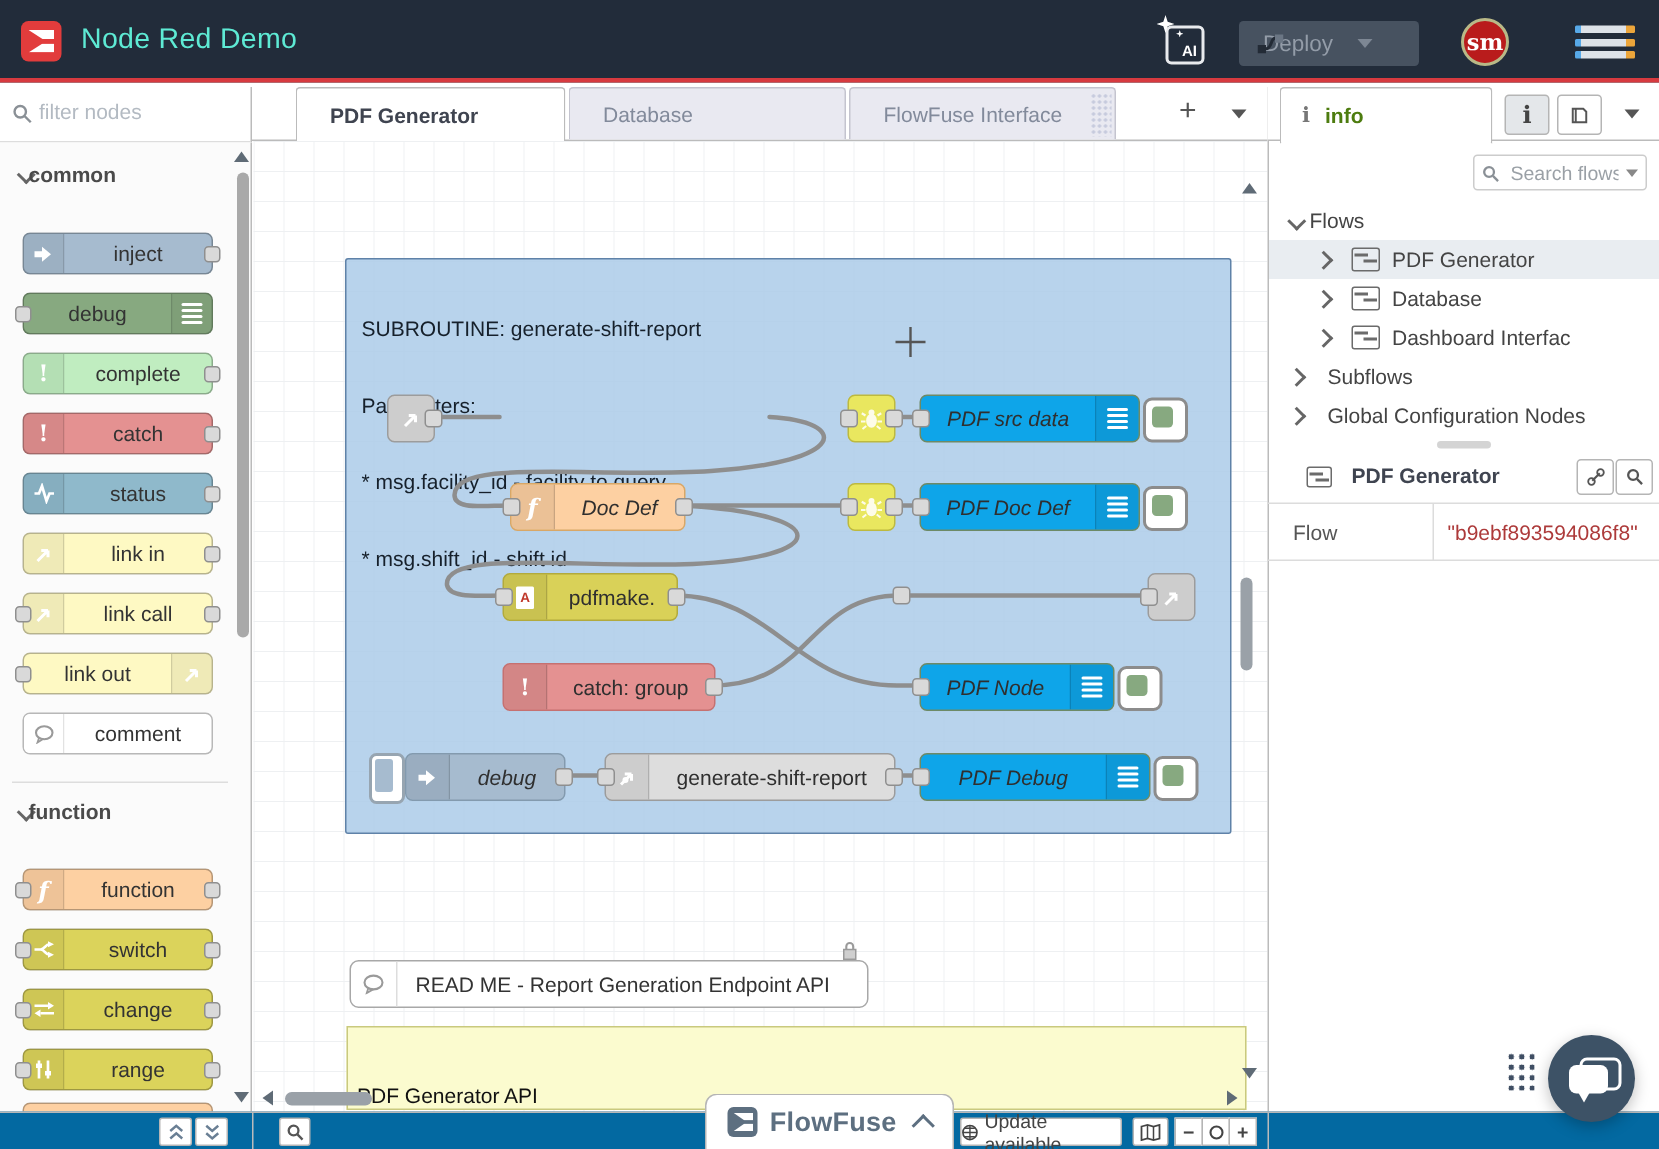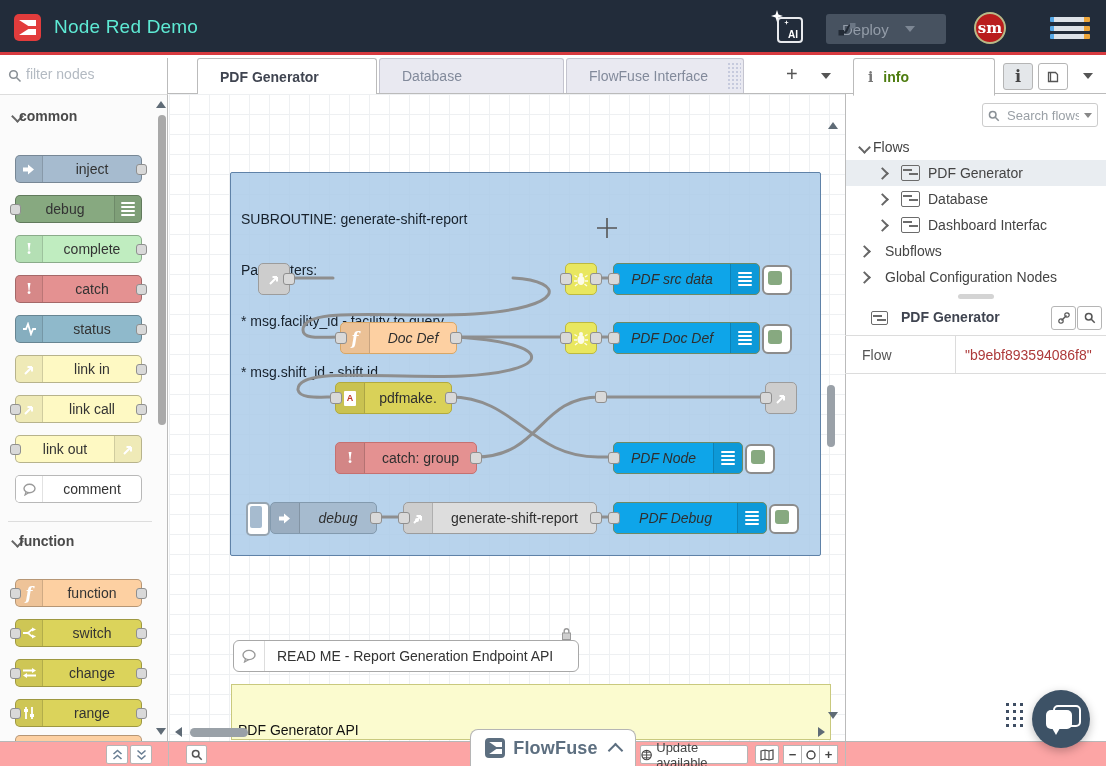--- a/index.html
+++ b/index.html
@@ -140,21 +140,21 @@
   .dotgrid{left:1004px;top:701px;width:19px;height:26px;
      background-image:radial-gradient(#3f4e63 1.8px,transparent 2px);background-size:7px 7px;}
   .chatbtn{left:1032px;top:690px;width:58px;height:58px;border-radius:50%;background:#3d5266;z-index:9;
            box-shadow:0 3px 10px rgba(0,0,0,.25);}
   .chatbtn .b2{position:absolute;left:21px;top:15px;width:24px;height:18px;border:2.5px solid #fff;border-radius:5px;}
   .chatbtn .b1{position:absolute;left:14px;top:20px;width:26px;height:19px;background:#fff;border-radius:5px;}
   .chatbtn .tail{position:absolute;left:20px;top:38px;width:0;height:0;border-left:4px solid transparent;
            border-right:4px solid transparent;border-top:7px solid #fff;}
 
   
-  .footer{left:0;top:741px;width:1106px;height:25px;background:#fca5a5;border-top:1px solid #b7b7b7;}
+  .footer{left:0;top:741px;width:1106px;height:25px;background:#0369a1;border-top:1px solid #b7b7b7;}
   .fdiv{position:absolute;top:0;width:1px;height:25px;background:#bbb;}
   .fbtn{position:absolute;top:3px;height:19px;border:1px solid #b5b5b5;border-radius:2px;background:#fff;
         display:flex;align-items:center;justify-content:center;font-size:13px;color:#444;box-sizing:border-box;}
   .zoomgrp .fbtn{border-radius:0;}
   .flowfuse{left:470px;top:729px;width:166px;height:37px;background:#fff;border:1px solid #b5b5b5;border-bottom:none;
             border-radius:8px 8px 0 0;z-index:8;display:flex;align-items:center;justify-content:center;}
   .fflogo{width:20px;height:20px;background:#5d6f80;border-radius:4px;position:relative;overflow:hidden;margin-right:8px;}
   .fflogo i{position:absolute;background:#fff;}
   .fflogo .l1{left:4px;top:4px;width:13px;height:5px;clip-path:polygon(0 0,100% 0,100% 100%,55% 100%);}
   .fflogo .l2{left:4px;top:11px;width:13px;height:5px;clip-path:polygon(55% 0,100% 0,100% 100%,0 100%);}

